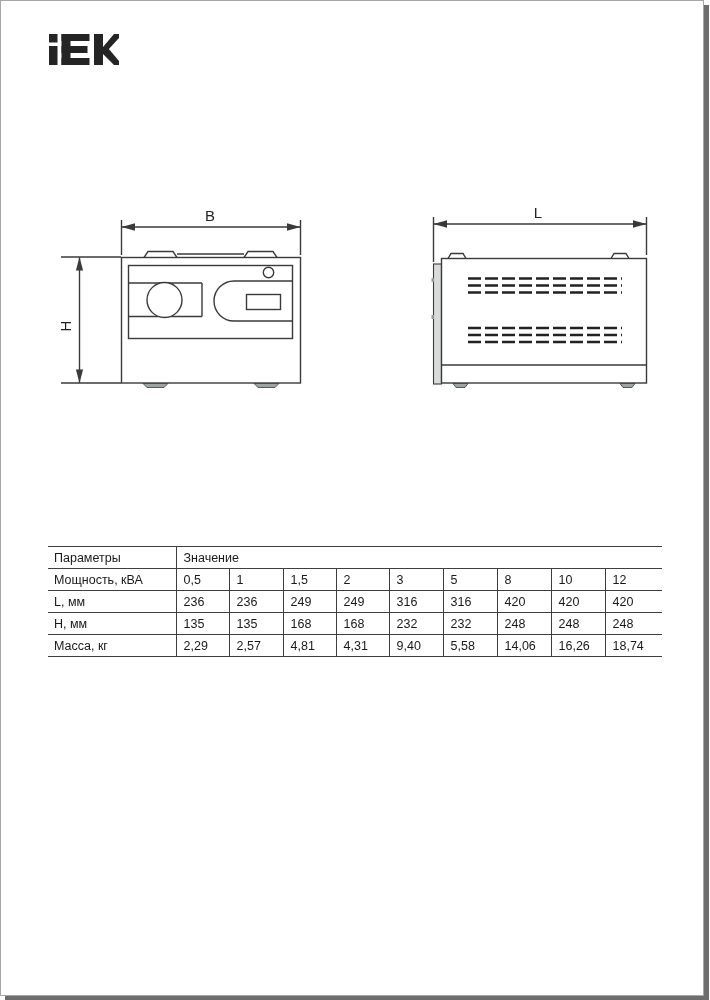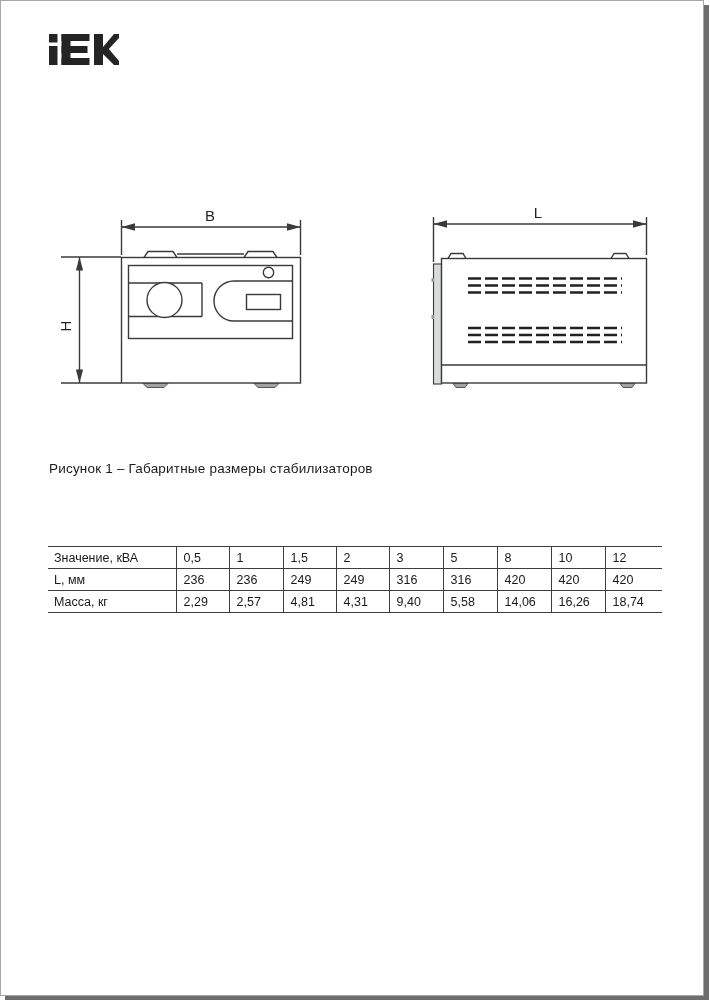--- a/index.html
+++ b/index.html
@@ -119,38 +119,41 @@
           </g>
           <line x1="440.5" y1="169" x2="645.5" y2="169"></line>
 
           <polygon points="452,187.5 455,191.5 464,191.5 467,187.5" fill="#9ea3a3" stroke-width=".8"></polygon>
           <polygon points="619,187.5 622,191.5 631,191.5 634,187.5" fill="#9ea3a3" stroke-width=".8"></polygon>
         </g>
         <text x="537" y="22" text-anchor="middle">L</text>
       </svg>
     </div>
 
-    <div class="caption">Рисунок 1 – Габаритные размеры стабилизаторов</div>
 
     <table class="dims">
       <colgroup>
         <col style="width:128px">
           <col style="width:53px">
           <col style="width:54px">
         <col style="width:53px">
           <col style="width:53px">
           <col style="width:54px">
         <col style="width:54px">
           <col style="width:54px">
           <col style="width:54px">
         <col style="width:57px">
       </colgroup>
       <tbody>
           <tr>
-            <td>Значение, кВА</td>
+            <td>Параметры</td>
+            <td colspan="9">Значение</td>
+          </tr>
+          <tr>
+            <td>Мощность, кВА</td>
             <td>0,5</td>
             <td>1</td>
             <td>1,5</td>
             <td>2</td>
             <td>3</td>
             <td>5</td>
             <td>8</td>
             <td>10</td>
             <td>12</td>
           </tr>
@@ -160,20 +163,32 @@
             <td>236</td>
             <td>249</td>
             <td>249</td>
             <td>316</td>
             <td>316</td>
             <td>420</td>
             <td>420</td>
             <td>420</td>
           </tr>
           <tr>
+            <td>Н, мм</td>
+            <td>135</td>
+            <td>135</td>
+            <td>168</td>
+            <td>168</td>
+            <td>232</td>
+            <td>232</td>
+            <td>248</td>
+            <td>248</td>
+            <td>248</td>
+          </tr>
+          <tr>
             <td>Масса, кг</td>
             <td>2,29</td>
             <td>2,57</td>
             <td>4,81</td>
             <td>4,31</td>
             <td>9,40</td>
             <td>5,58</td>
             <td>14,06</td>
             <td>16,26</td>
             <td>18,74</td>

